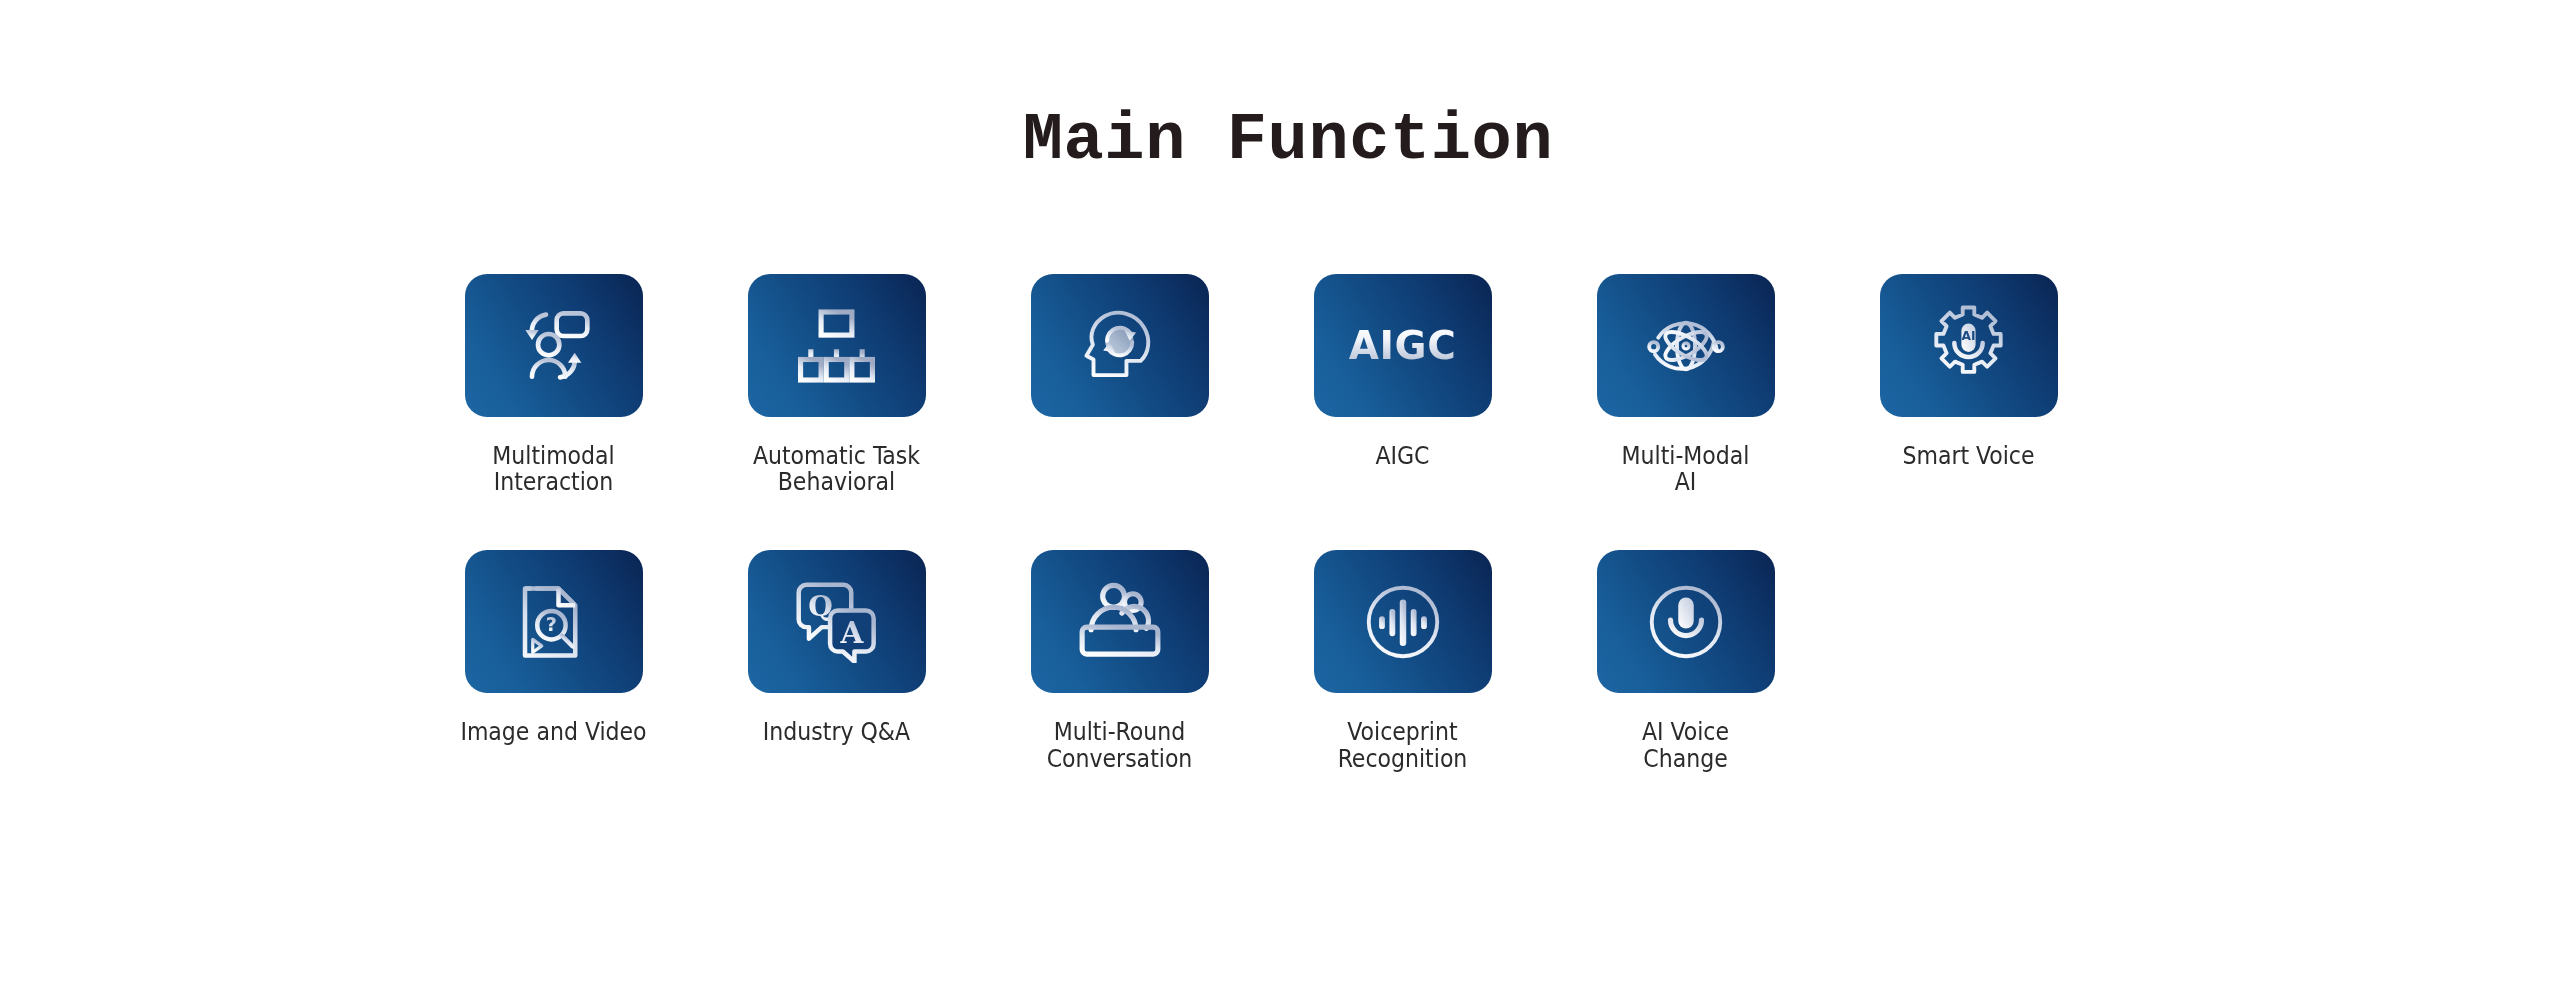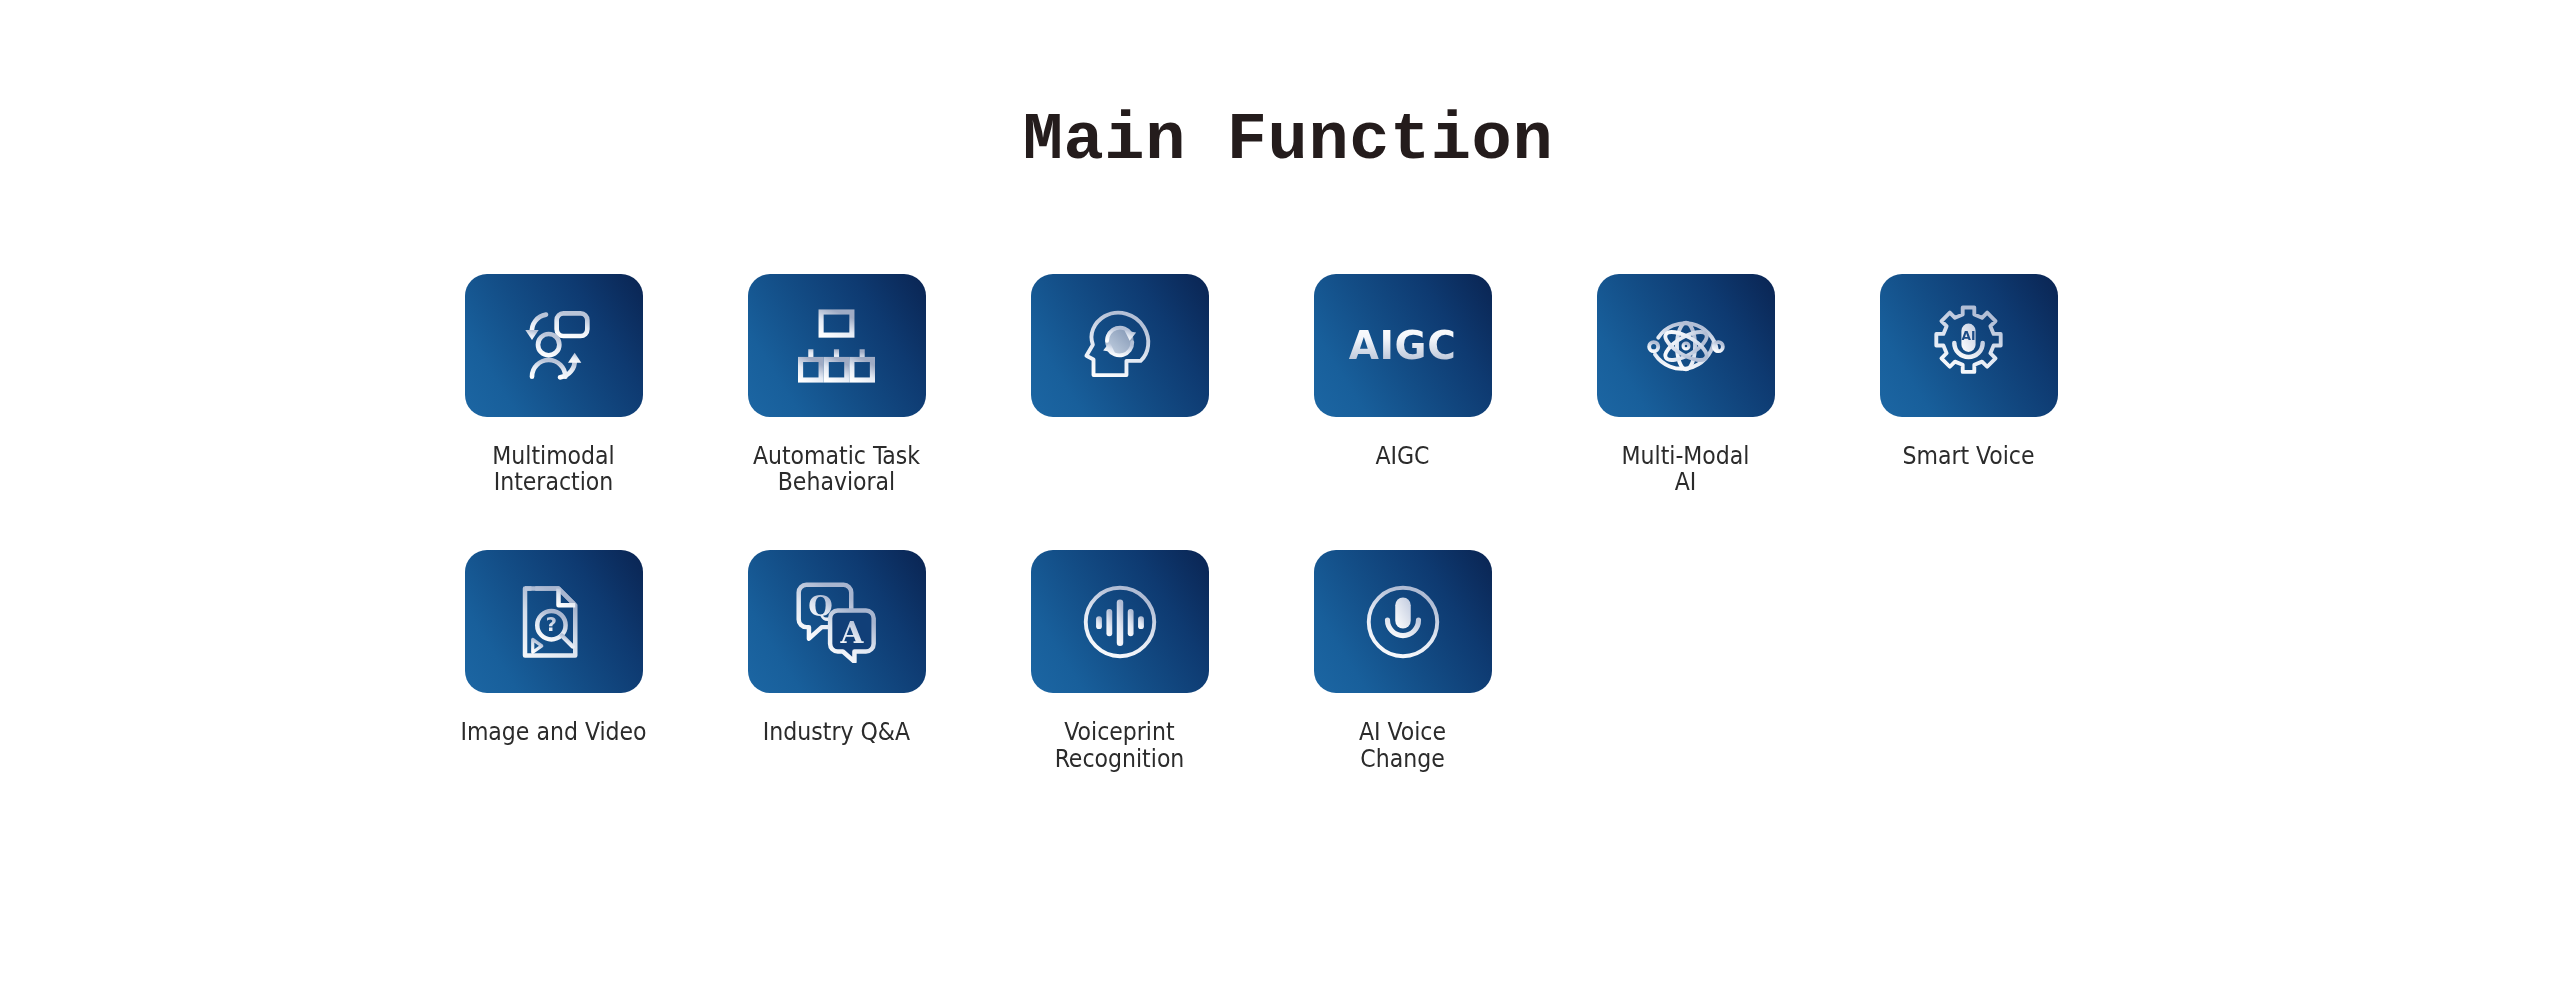--- a/index.html
+++ b/index.html
@@ -266,20 +266,42 @@
               <path d="M7 18 a12 12 0 0 1 12-12 h58 a12 12 0 0 1 12 12 v42 a12 12 0 0 1 -12 12 h-34 l-20 18 v-18 h-4 a12 12 0 0 1 -12 -12 z" stroke="url(#g9)" stroke-width="7" fill="none" stroke-linejoin="round"></path>
               <text x="41" y="55" text-anchor="middle" font-family="'DejaVu Serif','Liberation Serif',serif" font-size="44" font-weight="700" fill="url(#g9)">Q</text>
               <path d="M56 58 a12 12 0 0 1 12-12 h44 a12 12 0 0 1 12 12 v40 a12 12 0 0 1 -12 12 h-18 v16 l-18-16 h-8 a12 12 0 0 1 -12 -12 z" stroke="url(#g9)" stroke-width="7" fill="#113f78" stroke-linejoin="round"></path>
               <text x="90" y="97" text-anchor="middle" font-family="'DejaVu Serif','Liberation Serif',serif" font-size="46" font-weight="700" fill="url(#g9)">A</text>
             </svg>
           </span>
         </div>
         <div class="label">Industry Q&amp;A</div>
       </div>
 
+      <div class="cell">
+        <div class="tile">
+          <span>
+            <svg width="86" height="80" viewBox="0 0 134 124" fill="none">
+              <defs>
+                <linearGradient id="g10" x1="0" y1="1" x2="0.5" y2="0">
+                  <stop offset="0%" stop-color="#ffffff"></stop>
+                    <stop offset="55%" stop-color="#dfe6f1"></stop>
+                    <stop offset="100%" stop-color="#a8b5cf"></stop>
+                </linearGradient>
+              </defs>
+              <circle cx="57" cy="22" r="17" stroke="url(#g10)" stroke-width="8" fill="none"></circle>
+              <circle cx="87" cy="31" r="13" stroke="url(#g10)" stroke-width="8" fill="none"></circle>
+              <path d="M70 48 A22 22 0 0 1 108 72" stroke="url(#g10)" stroke-width="8" fill="none" stroke-linecap="round"></path>
+              <path d="M22 74 A35 35 0 0 1 92 74" stroke="url(#g10)" stroke-width="8" fill="none" stroke-linecap="round"></path>
+              <rect x="8" y="70" width="118" height="42" rx="7" stroke="url(#g10)" stroke-width="8" fill="none"></rect>
+            </svg>
+          </span>
+        </div>
+        <div class="label">Multi-Round
+Conversation</div>
+      </div>
 
       <div class="cell">
         <div class="tile">
           <span>
             <svg width="84" height="84" viewBox="0 0 130 130" fill="none">
               <defs>
                 <linearGradient id="g12" x1="0" y1="1" x2="0.45" y2="0">
                   <stop offset="0%" stop-color="#ffffff"></stop>
                     <stop offset="55%" stop-color="#e2e8f3"></stop>
                     <stop offset="100%" stop-color="#b0bcd4"></stop>

